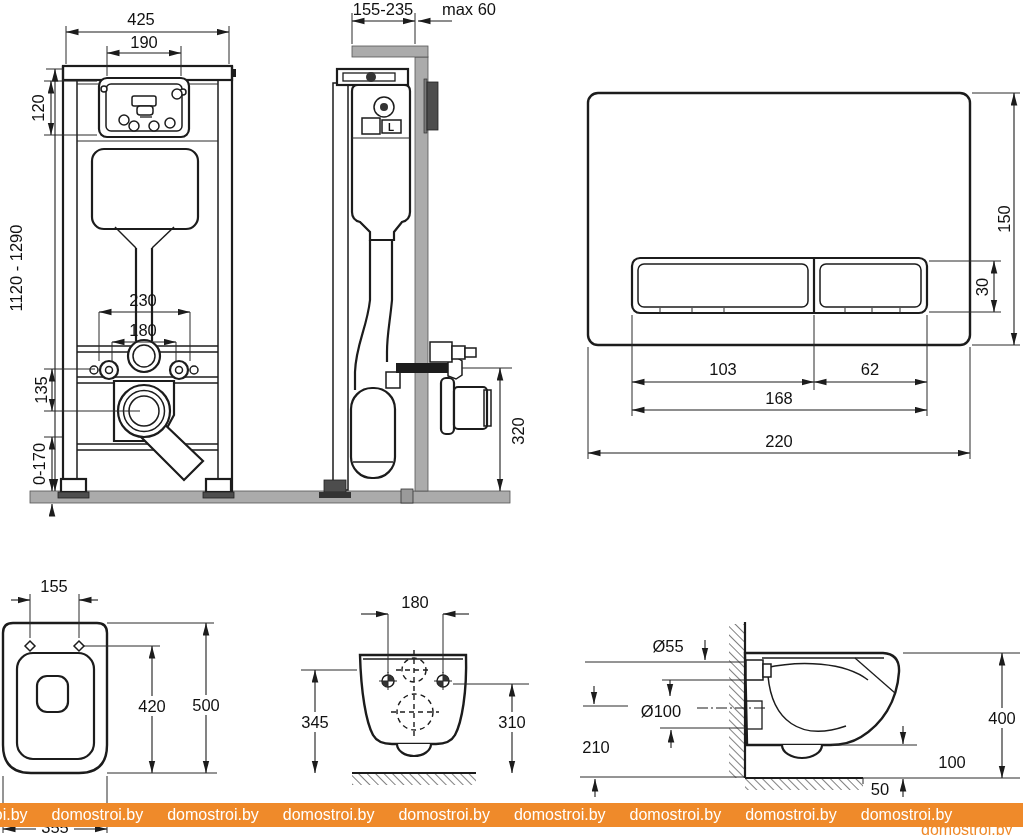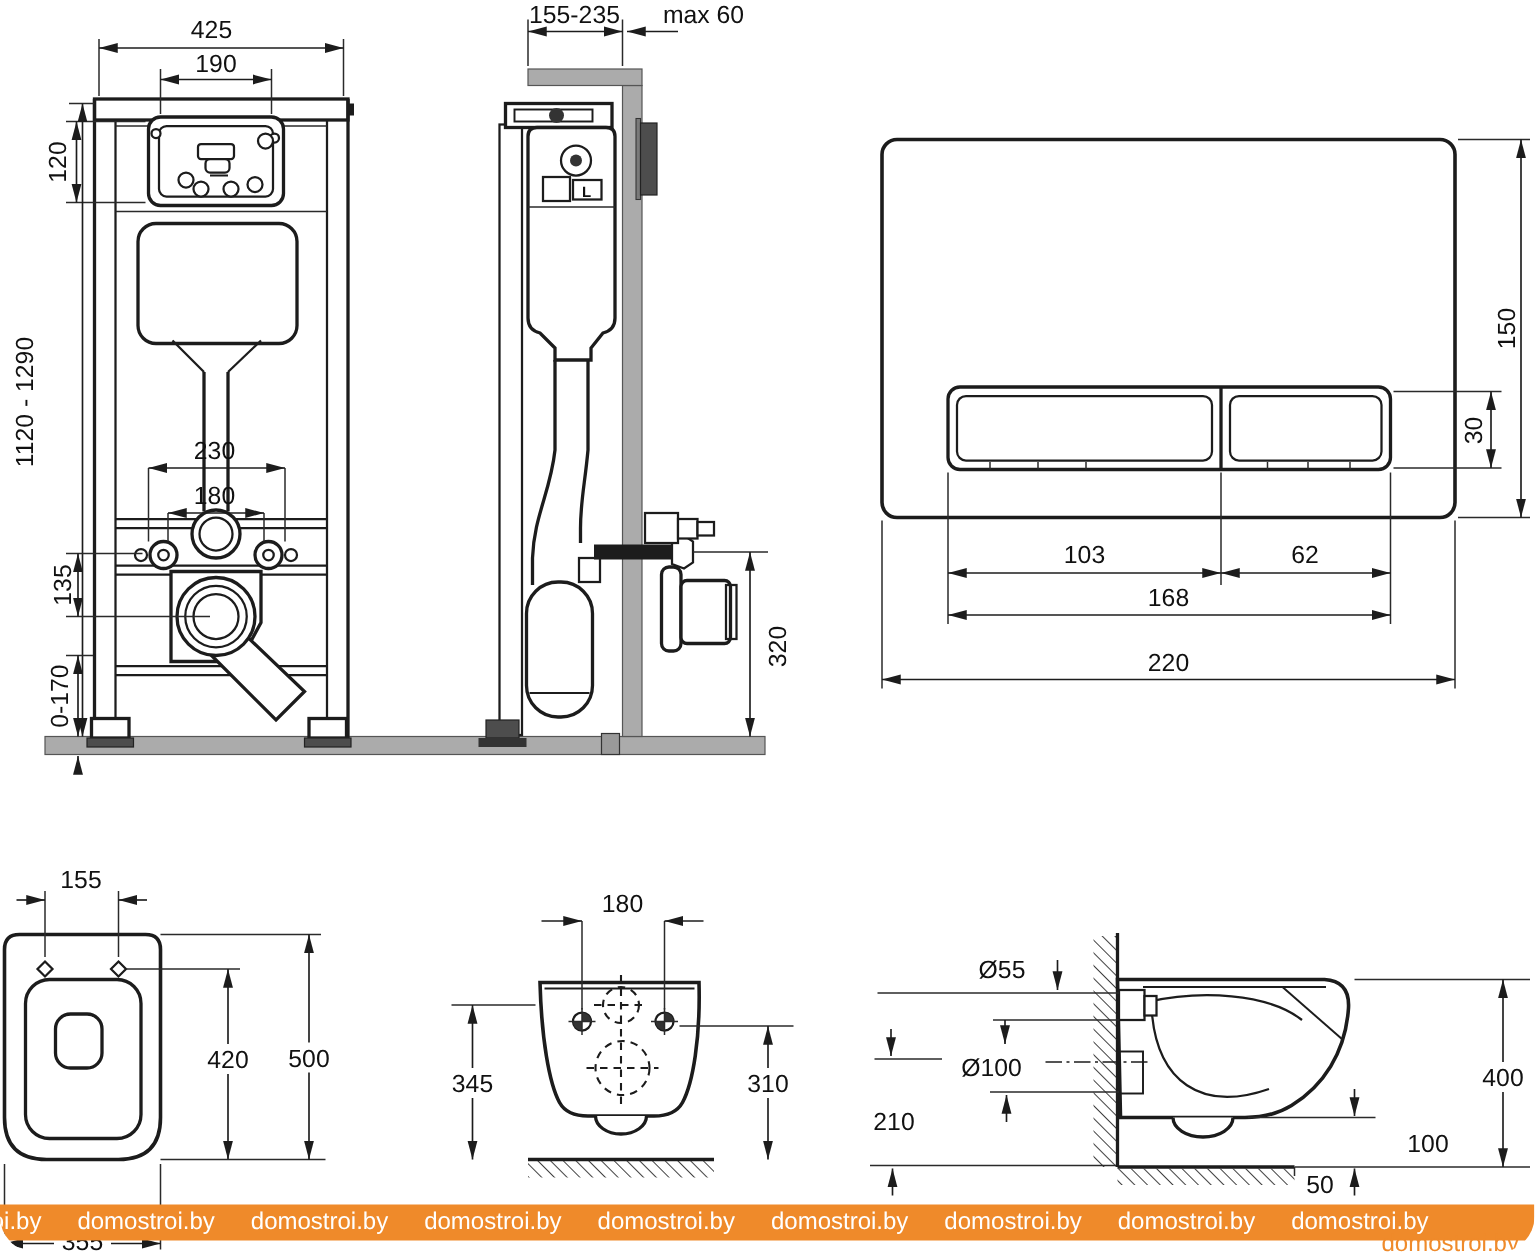--- a/index.html
+++ b/index.html
@@ -1,17 +1,17 @@
 <!DOCTYPE html>
 <html><head>
 <meta charset="utf-8">
 <style>
   html,body{margin:0;padding:0;background:#fff;}
   #stage{position:relative;width:1023px;height:835px;background:#fff;overflow:hidden;
-         font-family:"Liberation Sans",sans-serif;border-radius:24px;}
+         font-family:"Liberation Sans",sans-serif;}
   #drawing{position:absolute;left:0;top:0;}
   .dim-label{font-family:"Liberation Sans",sans-serif;font-size:16.5px;fill:#111;text-anchor:middle;}
   .small-label{font-family:"Liberation Sans",sans-serif;font-size:10px;fill:#111;text-anchor:middle;font-weight:bold;}
   .ln{stroke:#1c1c1c;stroke-width:1.1;fill:none;}
   .ext{stroke:#2a2a2a;stroke-width:1;fill:none;}
   .s1{stroke:#1c1c1c;stroke-width:1.3;fill:none;}
   .s15{stroke:#1c1c1c;stroke-width:1.5;fill:#fff;}
   .s15n{stroke:#1c1c1c;stroke-width:1.5;fill:none;}
   .s2{stroke:#1c1c1c;stroke-width:2.2;fill:#fff;}
   .s2n{stroke:#1c1c1c;stroke-width:2.2;fill:none;}

